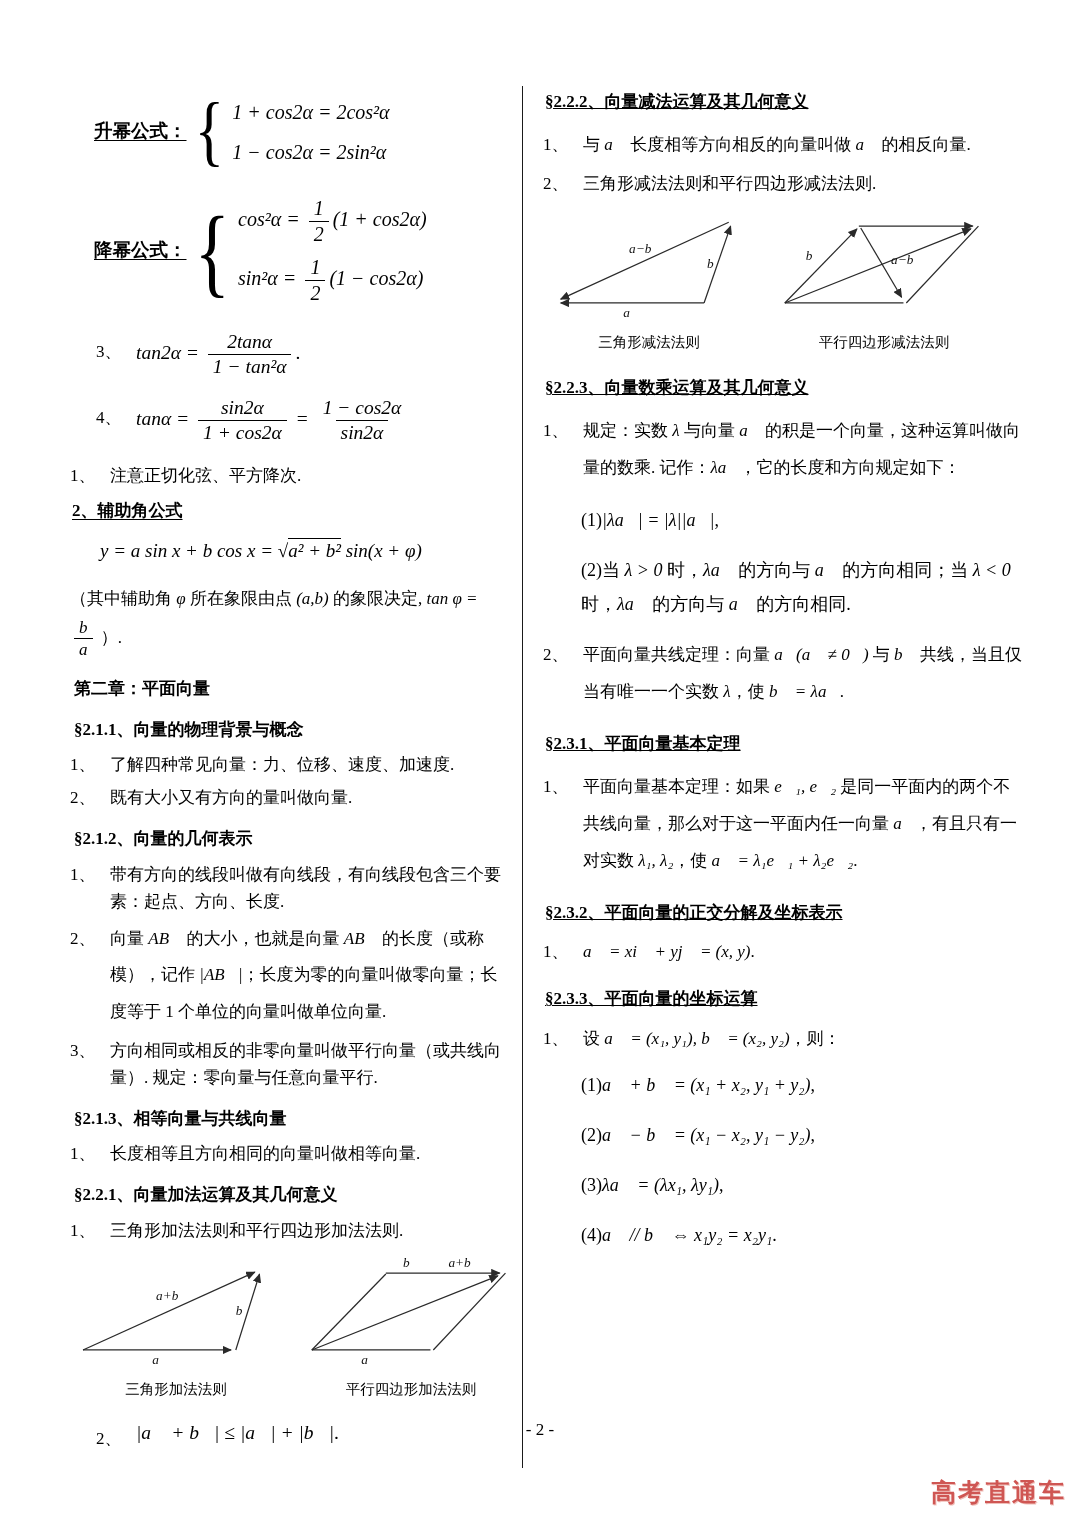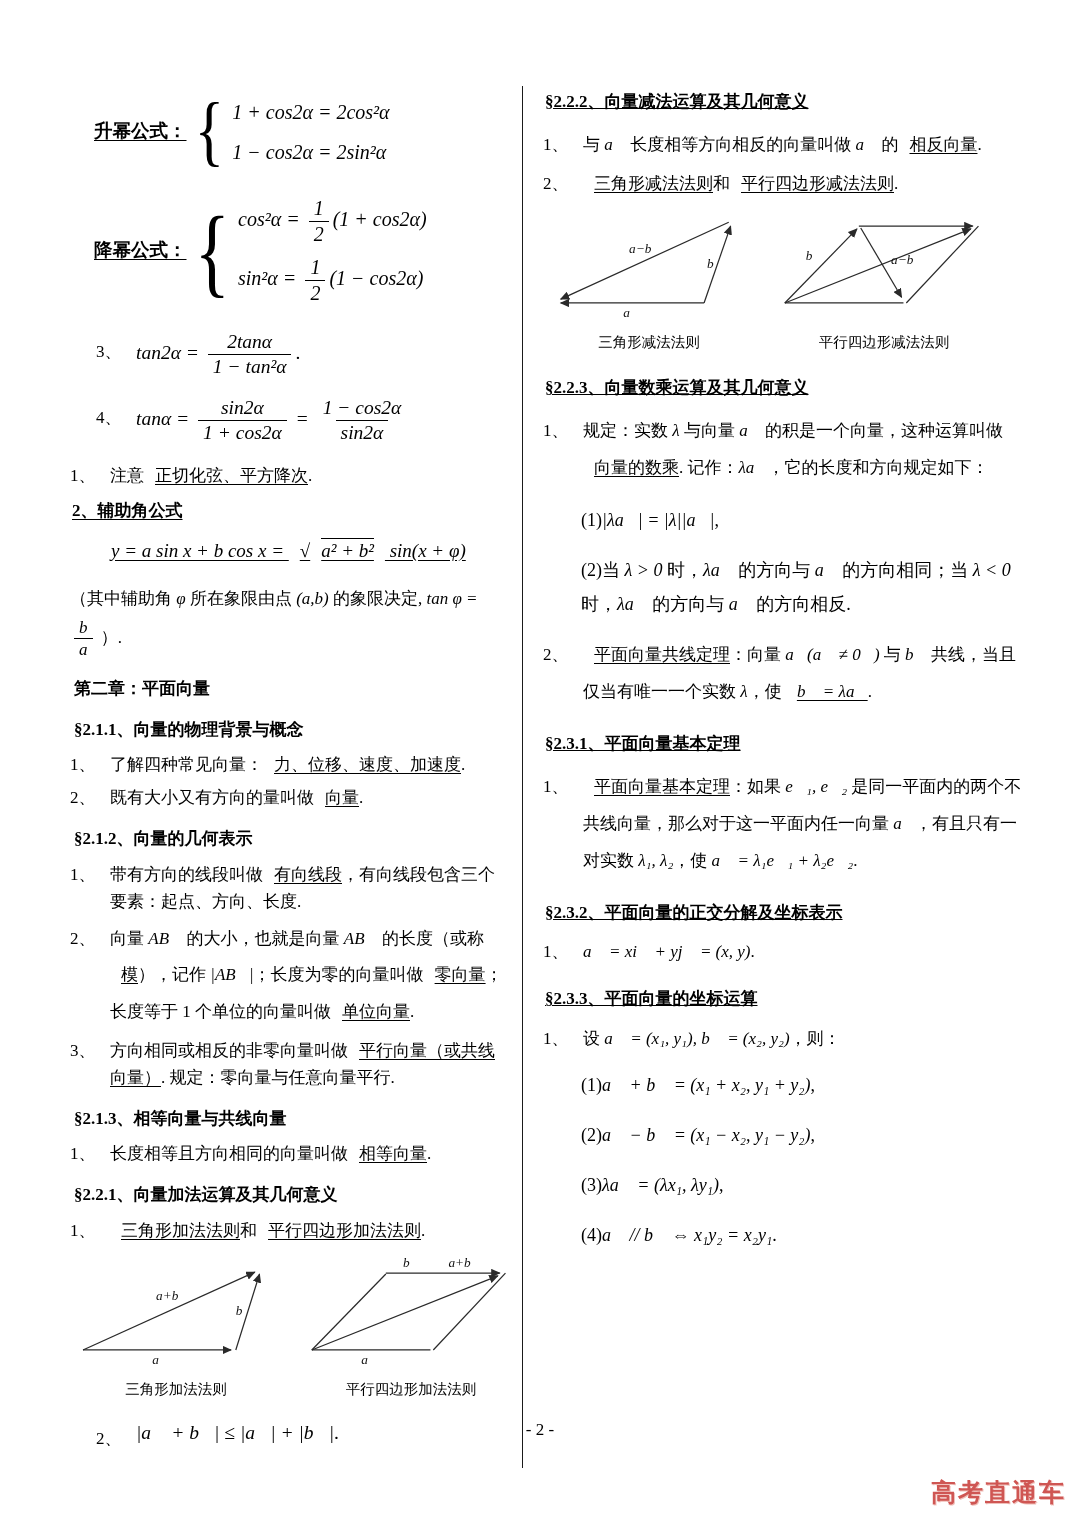--- a/index.html
+++ b/index.html
@@ -18,21 +18,21 @@
 
   .sec { font-weight: 700; margin: 14px 0 8px 4px; }
   .col-right .sec { margin: 20px 0 12px 2px; text-decoration: underline; }
   .col-right .sec:first-child { margin-top: 2px; }
 
   .li { display: flex; margin: 6px 0; }
   .li .no { flex: none; width: 40px; }
   .li .bd { flex: 1; }
   .loose { line-height: 2.15; }
 
-  .u  { text-decoration: underline; text-underline-offset: 3px; margin-left: 11px; }
+  .u  { text-underline-offset: 3px; }
   .bu { font-weight: 700; text-decoration: underline; text-underline-offset: 3px; }
   .m  { font-style: italic; }
   .ol { border-top: 1px solid #000; padding-top: 1px; }
 
   .frac { display: inline-flex; flex-direction: column; align-items: center; text-align: center;
           vertical-align: middle; margin: 0 4px; font-style: italic; line-height: 1.25; }
   .frac span { padding: 0 5px; }
   .frac .fden { border-top: 1.4px solid #000; }
 
   .brace-row { display: flex; align-items: center; margin: 2px 0 12px 24px; }
@@ -282,21 +282,21 @@
           <figcaption>平行四边形减法法则</figcaption>
         </figure>
       </div>
 
       <div class="sec">§2.2.3、向量数乘运算及其几何意义</div>
       <div class="li loose">
         <span class="no">1、</span>
         <span class="bd"><span>规定：实数 </span><span class="m">λ</span><span> 与向量 </span><span class="m">a⃗</span><span> 的积是一个向量，这种运算叫做</span><span class="u">向量的数乘</span><span>. 记作：</span><span class="m">λa⃗</span><span>，它的长度和方向规定如下：</span></span>
       </div>
       <div class="subline"><span>(1)</span><span class="m">|λa⃗| = |λ||a⃗|</span><span>,</span></div>
-      <div class="subline loose"><span>(2)当 </span><span class="m">λ &gt; 0</span><span> 时，</span><span class="m">λa⃗</span><span> 的方向与 </span><span class="m">a⃗</span><span> 的方向相同；当 </span><span class="m">λ &lt; 0</span><span> 时，</span><span class="m">λa⃗</span><span> 的方向与 </span><span class="m">a⃗</span><span> 的方向相反.</span></div>
+      <div class="subline loose"><span>(2)当 </span><span class="m">λ &gt; 0</span><span> 时，</span><span class="m">λa⃗</span><span> 的方向与 </span><span class="m">a⃗</span><span> 的方向相同；当 </span><span class="m">λ &lt; 0</span><span> 时，</span><span class="m">λa⃗</span><span> 的方向与 </span><span class="m">a⃗</span><span> 的方向相同.</span></div>
       <div class="li loose">
         <span class="no">2、</span>
         <span class="bd"><span class="u">平面向量共线定理</span><span>：向量 </span><span class="m">a⃗(a⃗ ≠ 0⃗)</span><span> 与 </span><span class="m">b⃗</span><span> 共线，当且仅当有唯一一个实数 </span><span class="m">λ</span><span>，使 </span><span class="m u">b⃗ = λa⃗</span><span>.</span></span>
       </div>
 
       <div class="sec">§2.3.1、平面向量基本定理</div>
       <div class="li loose">
         <span class="no">1、</span>
         <span class="bd"><span class="u">平面向量基本定理</span><span>：如果 </span><span class="m">e⃗₁, e⃗₂</span><span> 是同一平面内的两个不共线向量，那么对于这一平面内任一向量 </span><span class="m">a⃗</span><span>，有且只有一对实数 </span><span class="m">λ₁, λ₂</span><span>，使 </span><span class="m">a⃗ = λ₁e⃗₁ + λ₂e⃗₂</span><span>.</span></span>
       </div>

